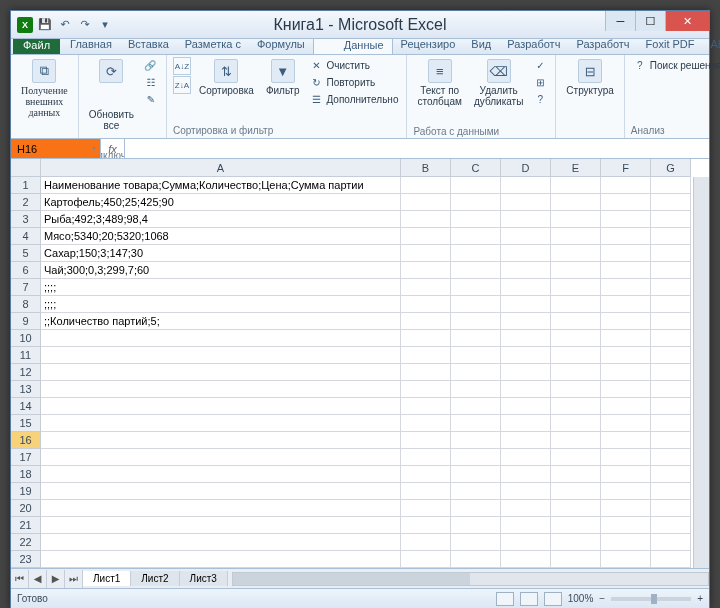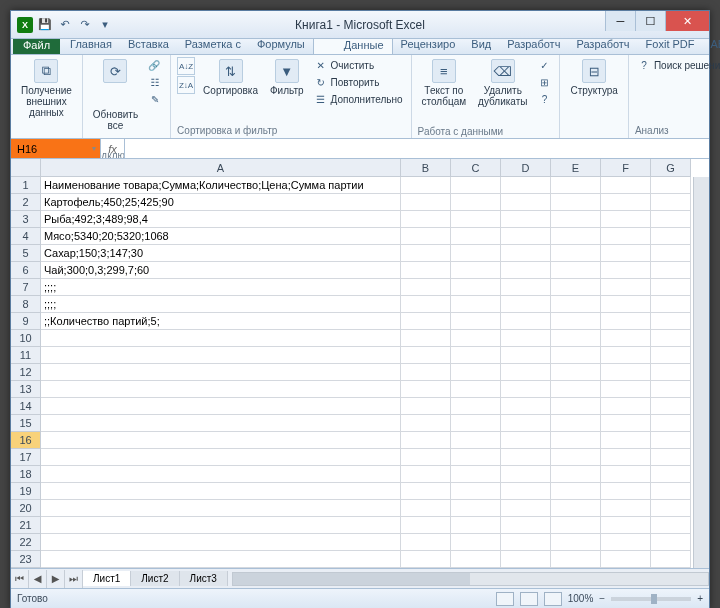--- a/index.html
+++ b/index.html
@@ -2,21 +2,21 @@
 <html><head>
 <meta charset="utf-8">
 <style>
 * { margin:0; padding:0; box-sizing:border-box; font-family:"Segoe UI",Tahoma,sans-serif; }
 body { background:#444; display:flex; justify-content:center; align-items:flex-start; padding:10px; }
 .window { width:700px; background:#fff; border:1px solid #5a7ca0; box-shadow:0 0 8px rgba(0,0,0,0.5); display:flex; flex-direction:column; position:relative; }
 .titlebar { height:28px; background:linear-gradient(#f4f8fc,#dde7f4); display:flex; align-items:center; position:relative; border-bottom:1px solid #a9bfd6; }
 .qat { display:flex; align-items:center; gap:4px; padding:0 6px; }
 .qat-icon { width:16px; height:16px; display:flex; align-items:center; justify-content:center; font-size:11px; color:#3b5d7e; }
 .excel-icon { background:#107c10; color:#fff; border-radius:2px; font-weight:bold; font-size:9px; width:16px; height:16px; display:flex; align-items:center; justify-content:center;}
-.title-text { position:absolute; left:50%; transform:translateX(-50%); font-size:12px; color:#2b3a4a; }
+.title-text { position:absolute; left:50%; transform:translateX(-50%); font-size:16px; color:#2b3a4a; }
 .win-btns { position:absolute; right:0; top:0; display:flex; height:20px;}
 .win-btn { width:30px; height:20px; display:flex; align-items:center; justify-content:center; font-size:11px; border-left:1px solid #a9bfd6;}
 .win-min{background:#dbe7f3;} .win-max{background:#dbe7f3;} .win-close{background:#d9534f;color:#fff;width:44px;}
 .tabs { height:16px; background:linear-gradient(#eef4fb,#dbe7f4); display:flex; align-items:flex-end; font-size:11px; border-bottom:1px solid #a9bfd6; padding-left:2px;}
 .tab { padding:3px 8px; color:#3b5d7e; cursor:pointer; white-space:nowrap;}
 .tab.file { background:#1f6b3a; color:#fff; border-radius:2px 2px 0 0; margin-right:2px; padding:3px 10px;}
 .tab.active { background:#f6fafd; border:1px solid #a9bfd6; border-bottom:none; border-radius:2px 2px 0 0;padding-left:30px;}
 .ribbon { background:#f6fafd; border-bottom:1px solid #a9bfd6; display:flex; font-size:10px; height:84px;}
 .rgroup { border-right:1px solid #cdd9e6; padding:2px 6px 0 6px; display:flex; flex-direction:column; justify-content:space-between;}
 .rgroup-content{display:flex; gap:4px; align-items:flex-start; flex:1;}
@@ -92,21 +92,21 @@
         <div class="tab">ABBYY PDF</div>
       </div>
 
   </div>
 
   <div class="ribbon">
     <div class="rgroup">
       <div class="rgroup-content">
         <div class="big-btn">
           <div class="bicon">⧉</div>
-          <span style="white-space:pre-line;">Получение
+          <span style="white-space:pre-line;font-family:Liberation Serif, serif;">Получение
 внешних данных</span>
         </div>
       </div>
       <div class="rgroup-label"></div>
     </div>
     <div class="rgroup">
       <div class="rgroup-content">
         <div class="big-btn">
           <div class="bicon">⟳</div>
           <span style="white-space:pre-line;margin-top:24px;">Обновить

